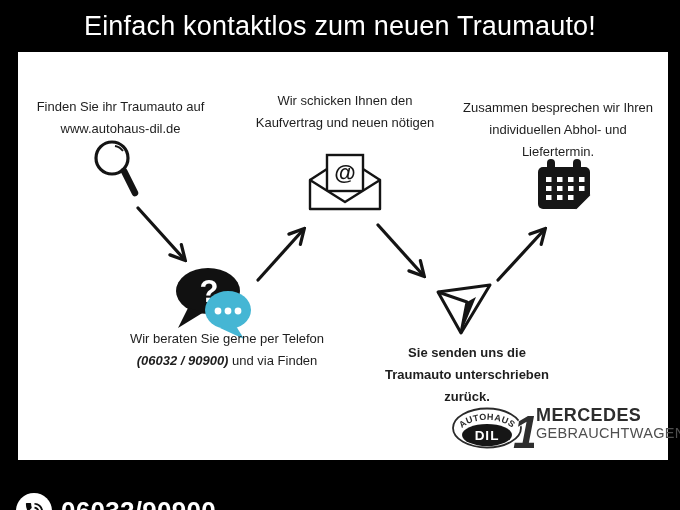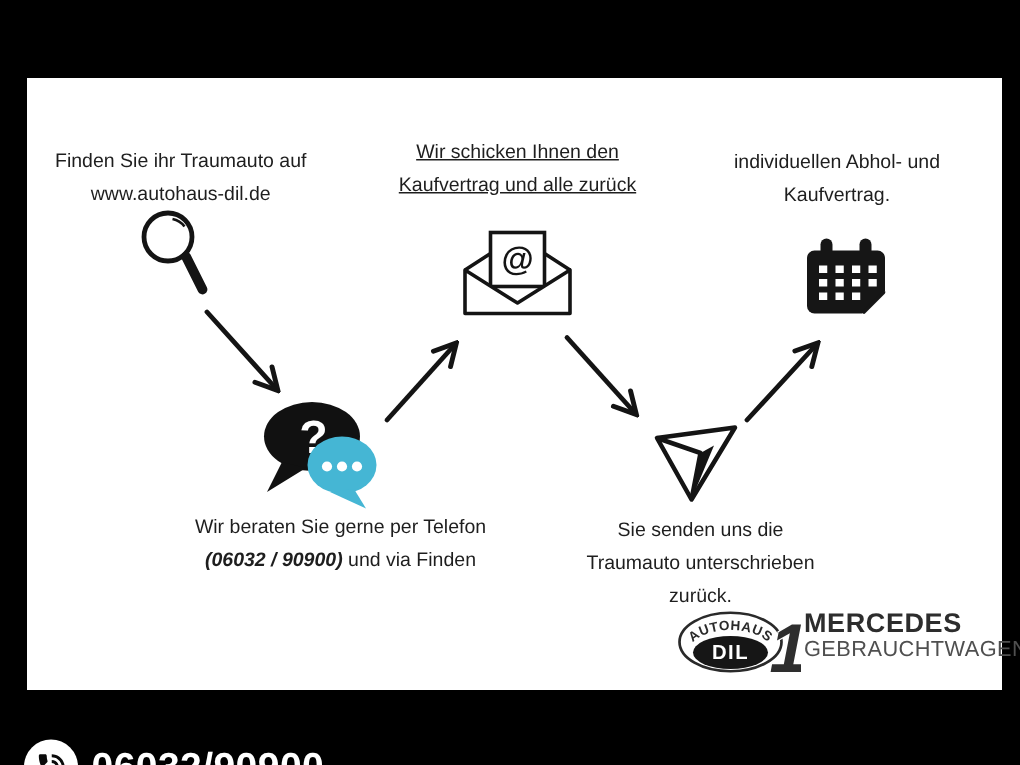--- a/index.html
+++ b/index.html
@@ -32,49 +32,53 @@
   .phone-badge { width:36px; height:36px; border-radius:50%; background:#fff;
     display:flex; align-items:center; justify-content:center; flex:0 0 auto; }
   .footer .num { color:#fff; font-size:26px; font-weight:700; margin-left:9px;
     letter-spacing:0.3px; }
 </style>
 </head>
 <body>
 
 <div class="stage">
 
+  <div class="title-bar">
+    <h1>Einfach kontaktlos zum neuen Traumauto!</h1>
+  </div>
 
   <div class="panel">
 
     <div class="txt" style="left:0; top:44px; width:205px;">
       <div>Finden Sie ihr Traumauto auf</div>
       <div>www.autohaus-dil.de</div>
     </div>
 
     <svg class="abs" style="left:74px; top:86px;" width="48" height="62" viewBox="0 0 48 62">
       <circle cx="20" cy="20" r="16" fill="none" stroke="#141414" stroke-width="3.2"></circle>
       <path d="M23,8 a13,13 0 0 1 8,5" fill="none" stroke="#141414" stroke-width="1.8"></path>
       <line x1="32" y1="33" x2="43" y2="55" stroke="#141414" stroke-width="6.5" stroke-linecap="round"></line>
     </svg>
 
-    <div class="txt" style="left:212px; top:38px; width:230px;text-decoration:underline;">
+    <div class="txt" style="left:212px; top:38px; width:230px;">
       <div>Wir schicken Ihnen den</div>
-      <div>Kaufvertrag und alle zurück</div>
+      <div>Kaufvertrag und neuen nötigen</div>
     </div>
 
     <svg class="abs" style="left:289px; top:100px;" width="76" height="60" viewBox="0 0 76 60">
       <path d="M3,28 L20,17 M73,28 L56,17" fill="none" stroke="#141414" stroke-width="2.4"></path>
       <rect x="20" y="3" width="36" height="36" fill="#fff" stroke="#141414" stroke-width="2.4"></rect>
       <text x="38" y="28" text-anchor="middle" font-size="22" font-weight="bold" fill="#141414">@</text>
       <path d="M3,28 L38,50 L73,28 L73,57 L3,57 Z" fill="#fff" stroke="#141414" stroke-width="2.4" stroke-linejoin="round"></path>
     </svg>
 
     <div class="txt" style="left:420px; top:45px; width:240px;">
+      <div>Zusammen besprechen wir Ihren</div>
       <div>individuellen Abhol- und</div>
-      <div>Kaufvertrag.</div>
+      <div>Liefertermin.</div>
     </div>
 
     <svg class="abs" style="left:518px; top:106px;" width="56" height="52" viewBox="0 0 56 52">
       <rect x="11" y="1" width="8" height="14" rx="4" fill="#161616"></rect>
       <rect x="37" y="1" width="8" height="14" rx="4" fill="#161616"></rect>
       <rect x="2" y="9" width="52" height="42" rx="5" fill="#161616"></rect>
       <g fill="#fff">
         <rect x="10" y="19" width="5.5" height="5"></rect>
           <rect x="21" y="19" width="5.5" height="5"></rect>
         <rect x="32" y="19" width="5.5" height="5"></rect>
@@ -97,32 +101,32 @@
       <text x="39" y="38" text-anchor="middle" font-size="31" font-weight="bold" fill="#fff">?</text>
       <g>
         <ellipse cx="58" cy="46" rx="23" ry="19" fill="#45b6d4"></ellipse>
         <polygon points="66,62 74,75 50,64" fill="#45b6d4"></polygon>
       </g>
       <circle cx="48" cy="47" r="3.4" fill="#fff"></circle>
       <circle cx="58" cy="47" r="3.4" fill="#fff"></circle>
       <circle cx="68" cy="47" r="3.4" fill="#fff"></circle>
     </svg>
 
-    <div class="txt" style="left:79px; top:288px; width:260px;">
+    <div class="txt" style="left:79px; top:276px; width:260px;">
       <div>Wir beraten Sie gerne per Telefon</div>
       <div><span class="b">(06032 / 90900)</span><span> und via Finden</span></div>
     </div>
 
     <svg class="abs" style="left:417px; top:230px;" width="58" height="54" viewBox="0 0 58 54">
       <path d="M3,10 L55,3 L26,51 Z" fill="none" stroke="#141414" stroke-width="3" stroke-linejoin="round"></path>
       <path d="M3,10 L32,20 L26,51" fill="none" stroke="#141414" stroke-width="3" stroke-linejoin="round"></path>
       <polygon points="32,20 26,51 41,15" fill="#141414"></polygon>
     </svg>
 
-    <div class="txt" style="left:339px; top:290px; width:220px;">
+    <div class="txt" style="left:339px; top:290px; width:220px;font-weight:bold;">
       <div>Sie senden uns die</div>
       <div>Traumauto unterschrieben</div>
       <div>zurück.</div>
     </div>
 
     <svg class="arrows" viewBox="0 0 650 405">
       <defs>
         <marker id="ah" viewBox="0 0 10 10" refX="8" refY="5" markerWidth="6" markerHeight="6" orient="auto">
           <path d="M1.5,1 L9,5 L1.5,9" fill="none" stroke="#141414" stroke-width="1.7" stroke-linecap="round"></path>
         </marker>

